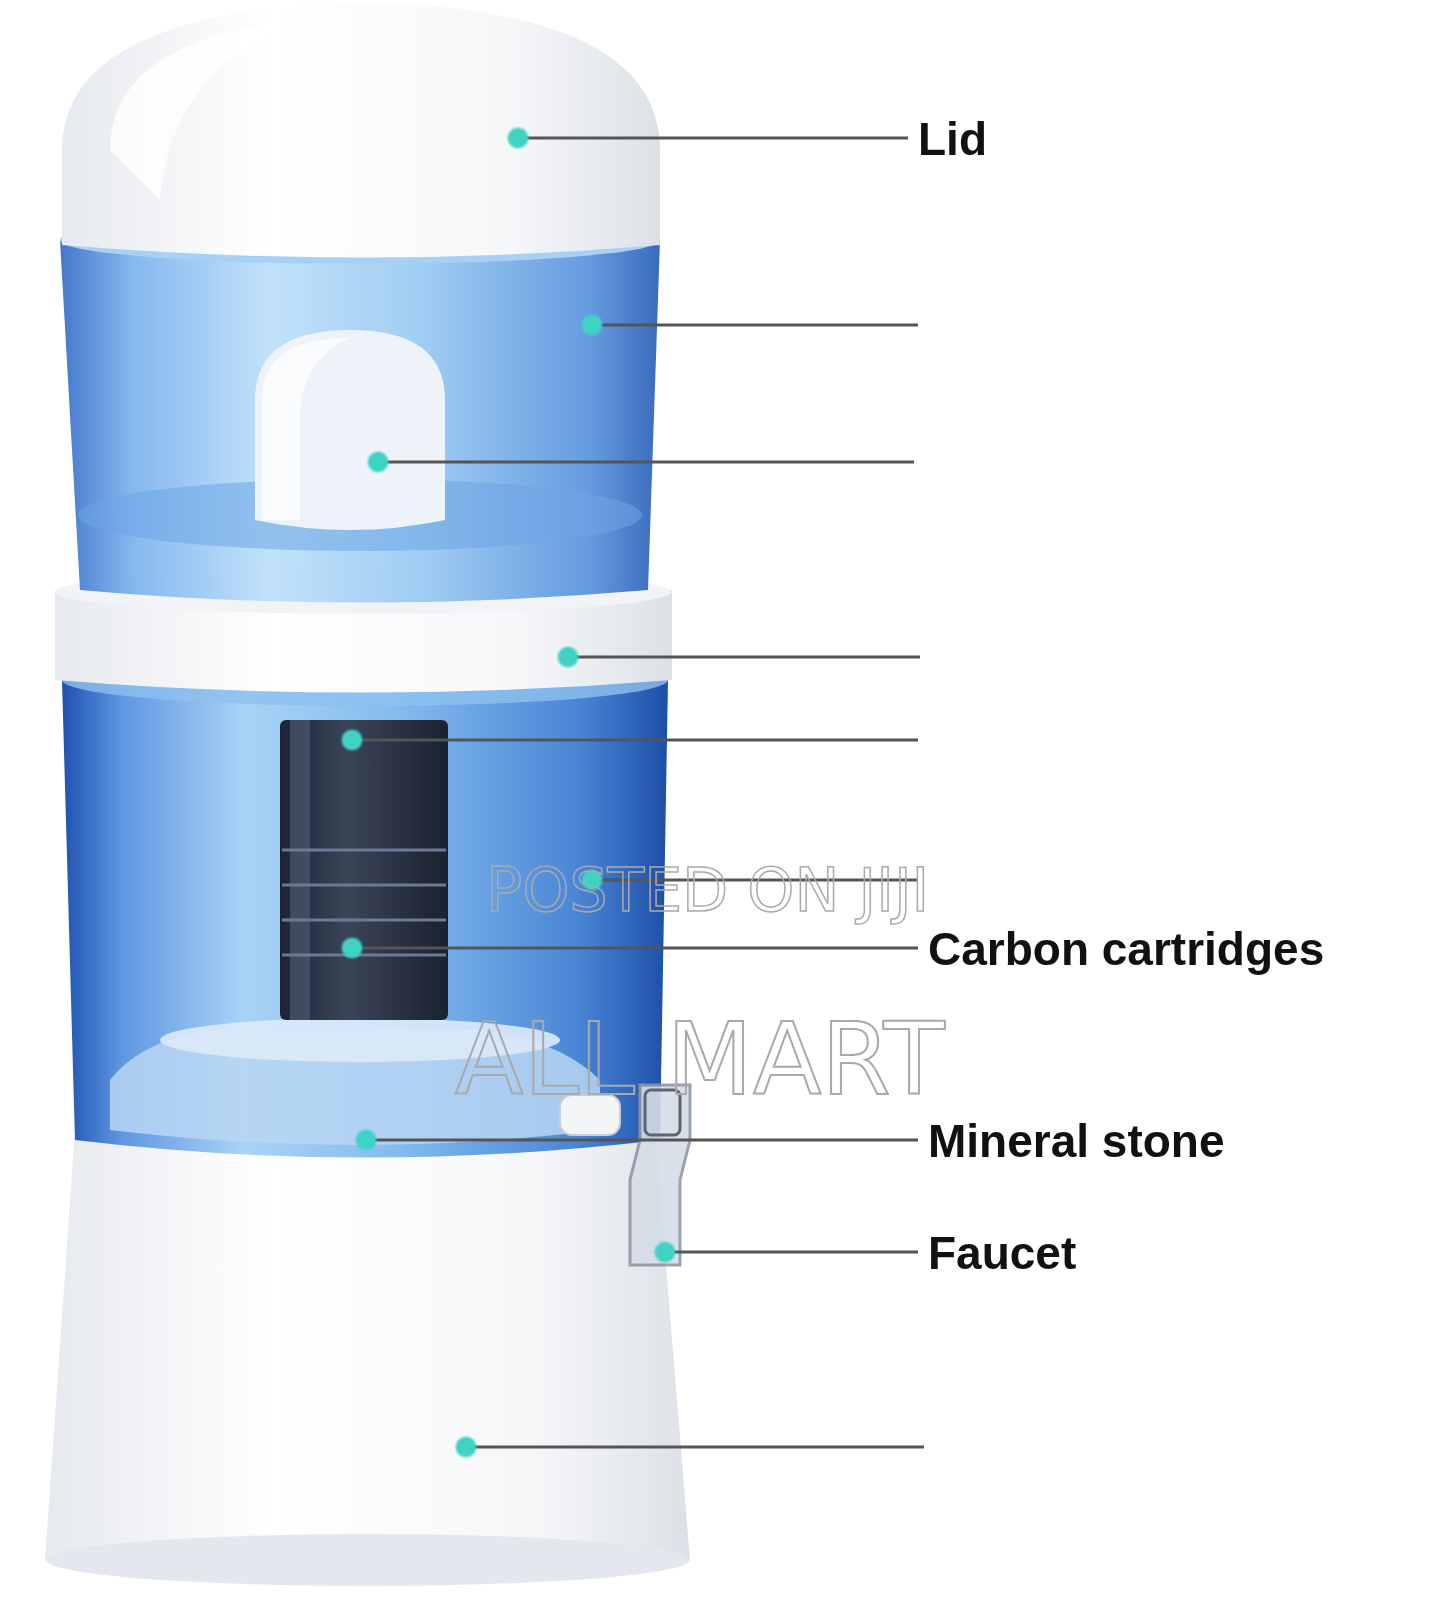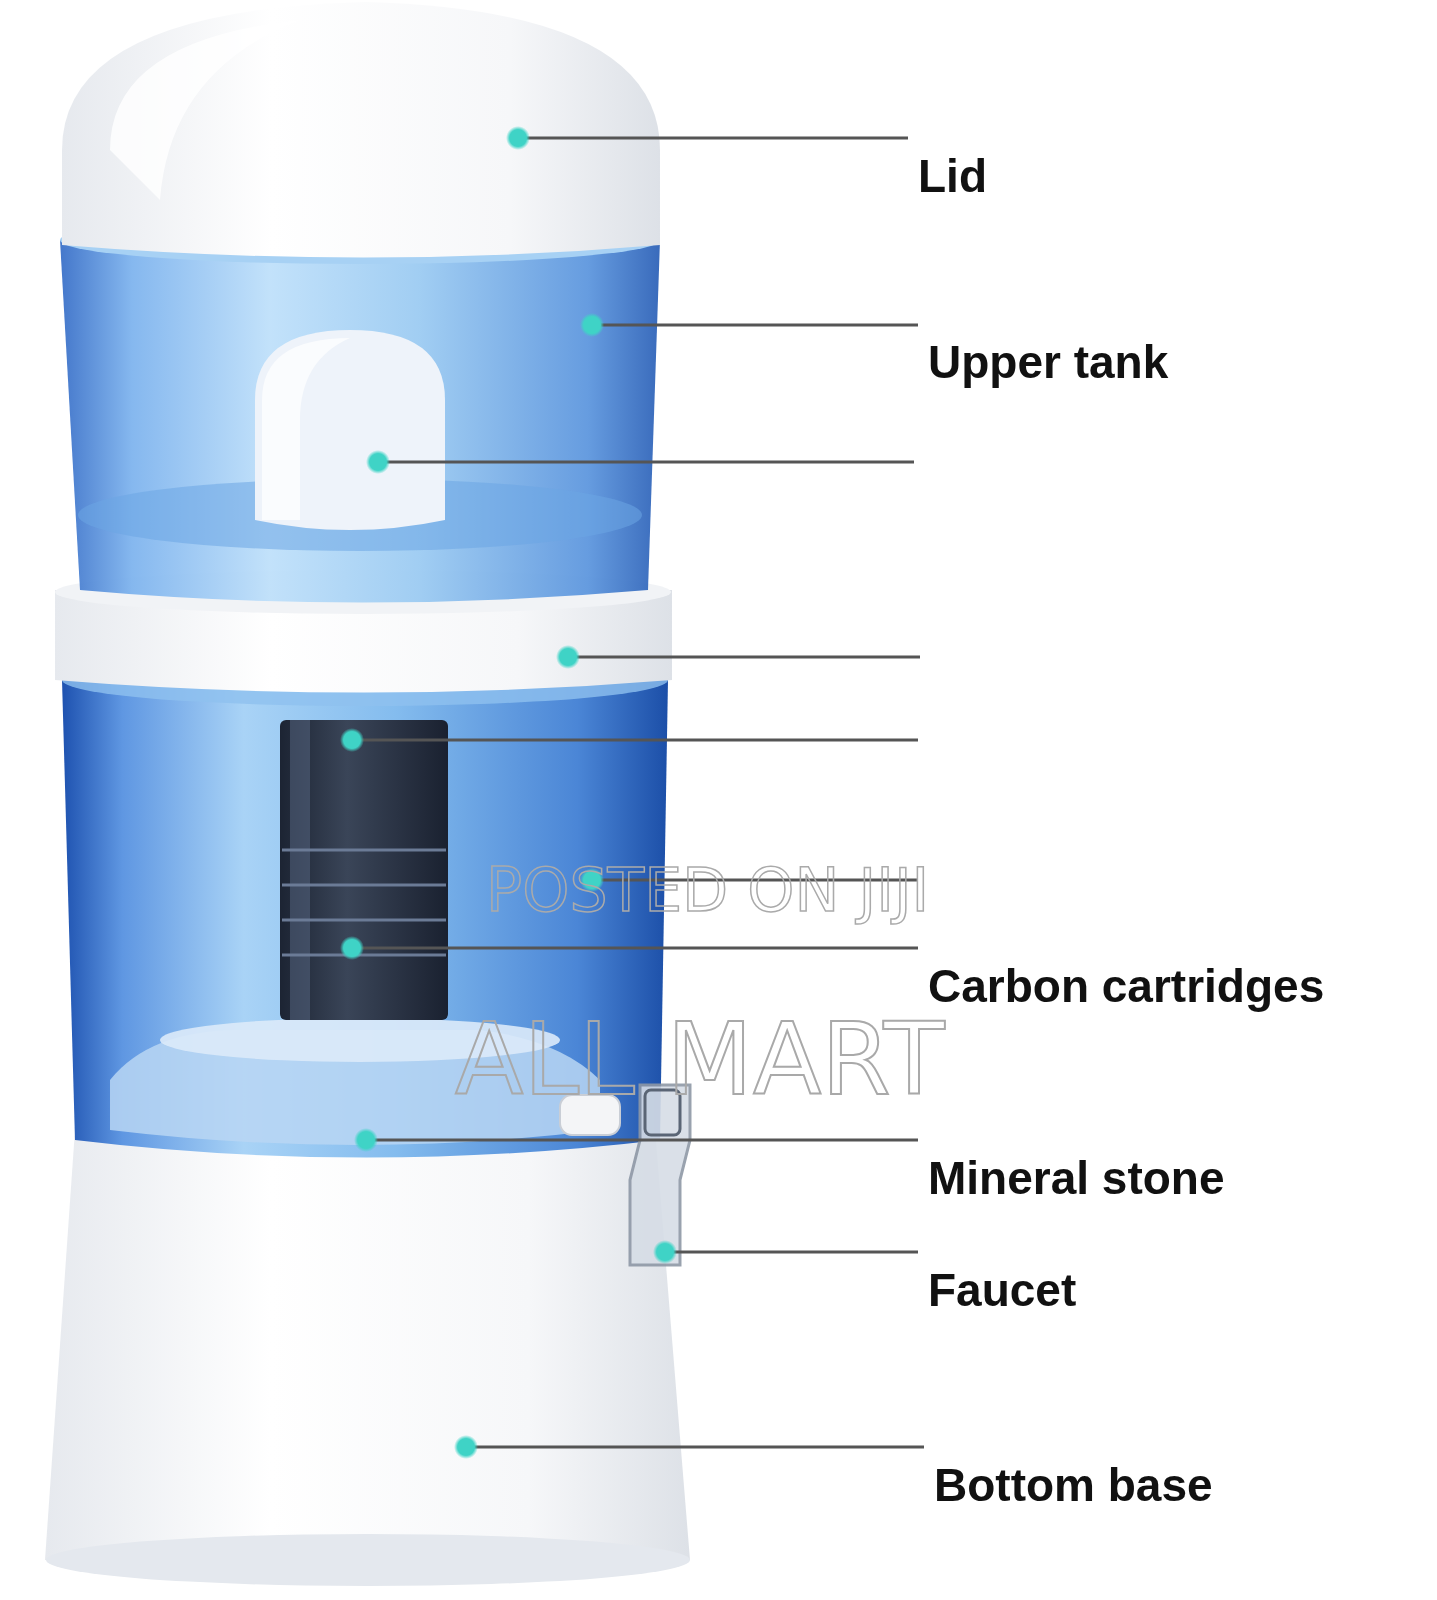--- a/index.html
+++ b/index.html
@@ -1,18 +1,18 @@
 <!DOCTYPE html>
 <html><head>
 <meta charset="utf-8">
 <style>
   html,body{margin:0;padding:0;background:#ffffff;}
   body{width:1437px;height:1600px;position:relative;overflow:hidden;font-family:"Liberation Sans",sans-serif;}
   #stage{position:absolute;left:0;top:0;width:1437px;height:1600px;}
-  .label{position:absolute;font-family:"Liberation Sans",sans-serif;font-weight:bold;font-size:46px;color:#111;white-space:nowrap;line-height:1;margin-top:37px;}
+  .label{position:absolute;font-family:"Liberation Sans",sans-serif;font-weight:bold;font-size:46px;color:#111;white-space:nowrap;line-height:1;}
   .wm{position:absolute;font-family:"DejaVu Sans",sans-serif;color:transparent;-webkit-text-stroke:2px #a9a9a9;white-space:nowrap;line-height:1;}
   .wm1{left:486px;top:860px;font-size:60px;-webkit-text-stroke:1.5px #aaaaaa;}
   .wm2{left:455px;top:1010px;font-size:100px;font-weight:normal;}
 </style>
 </head>
 <body>
 
 <div id="stage">
   <svg width="1437" height="1600" viewBox="0 0 1437 1600" style="position:absolute;left:0;top:0;">
     <defs>
@@ -116,21 +116,19 @@
       <circle cx="352" cy="740" r="12" fill="url(#dot)"></circle>
       <circle cx="592" cy="880" r="12" fill="url(#dot)"></circle>
       <circle cx="352" cy="948" r="12" fill="url(#dot)"></circle>
       <circle cx="366" cy="1140" r="12" fill="url(#dot)"></circle>
       <circle cx="665" cy="1252" r="12" fill="url(#dot)"></circle>
       <circle cx="466" cy="1447" r="12" fill="url(#dot)"></circle>
     </g>
   </svg>
 
   <div class="label" style="left:918px;top:116px;">Lid</div>
-  <div class="label" style="left:928px;top:302px;">Upper tank</div>
   <div class="label" style="left:928px;top:1118px;">Mineral stone</div>
   <div class="label" style="left:928px;top:926px;">Carbon cartridges</div>
   <div class="label" style="left:928px;top:1230px;">Faucet</div>
-  <div class="label" style="left:934px;top:1425px;">Bottom base</div>
 
   <div class="wm wm1">POSTED ON JIJI</div>
   <div class="wm wm2">ALL MART</div>
 </div>
 
 </body></html>

